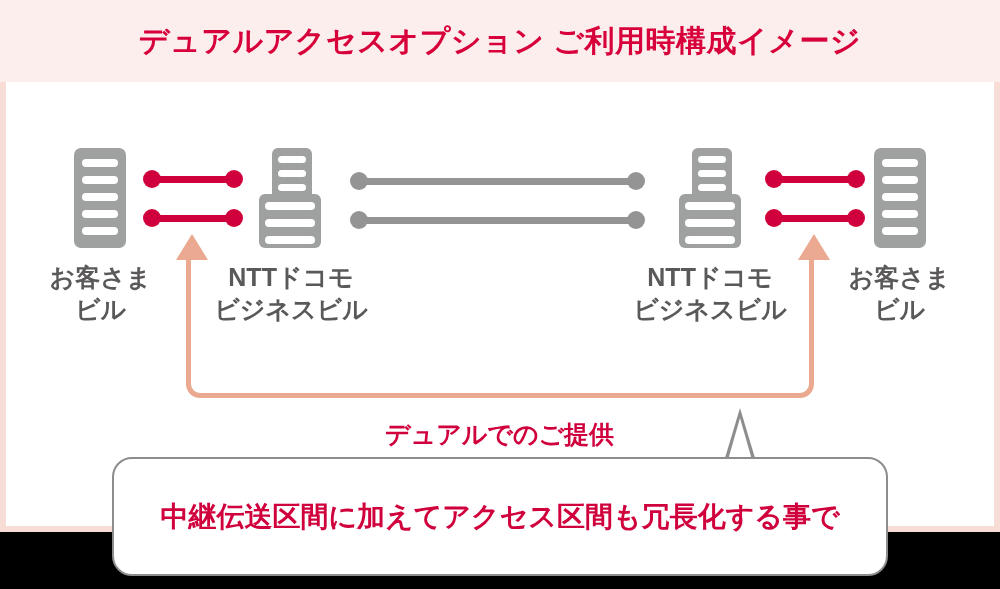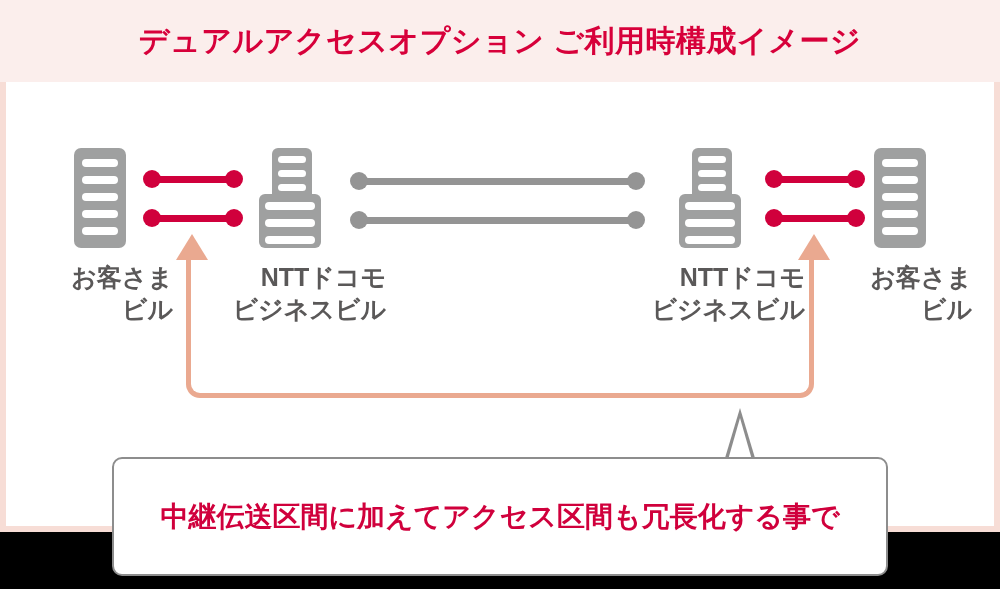--- a/index.html
+++ b/index.html
@@ -145,21 +145,21 @@
   .dumbbell .knob.right { right: 0; }
 
   .dumbbell.red .bar,
   .dumbbell.red .knob { background: #d0003c; }
   .dumbbell.gray .bar,
   .dumbbell.gray .knob { background: #949494; }
 
   
   .bldg-label {
     position: absolute;
-    text-align: right;
+    text-align: center;
     color: #5a5858;
     font-size: 25px;
     font-weight: 700;
     line-height: 1.28;
     white-space: nowrap;
   }
 
   
   .bracket {
     position: absolute;
@@ -184,21 +184,21 @@
     font-size: 25px;
     font-weight: 700;
     white-space: nowrap;
   }
 
   
   .callout {
     position: absolute;
     background: #ffffff;
     border: 2px solid #8d8d8d;
-    border-radius: 10px;
+    border-radius: 20px;
     box-sizing: border-box;
     display: flex;
     align-items: center;
     justify-content: center;
   }
   .callout-text {
     color: #d0003c;
     font-size: 28px;
     font-weight: 700;
     line-height: 1.42;
@@ -324,20 +324,21 @@
 
     <div class="bldg-label" style="left:827px; top:261px; width:145px;">
       <div>お客さま</div>
       <div>ビル</div>
     </div>
 
     <div class="bracket" style="left:186px; top:256px; width:628px; height:142px;"></div>
     <div class="arrowhead" style="left:176px; top:234px;"></div>
     <div class="arrowhead" style="left:798px; top:234px;"></div>
 
+    <div class="bracket-label" style="left:385px; top:418px;">デュアルでのご提供</div>
 
     <div class="callout-tip-outer" style="left:725px; top:408px;"></div>
     <div class="callout-tip-inner" style="left:728px; top:418px;"></div>
 
     <div class="callout" style="left:112px; top:457px; width:776px; height:119px;">
       <div class="callout-text">
         <div>中継伝送区間に加えてアクセス区間も冗長化する事で</div>
       </div>
     </div>
 

